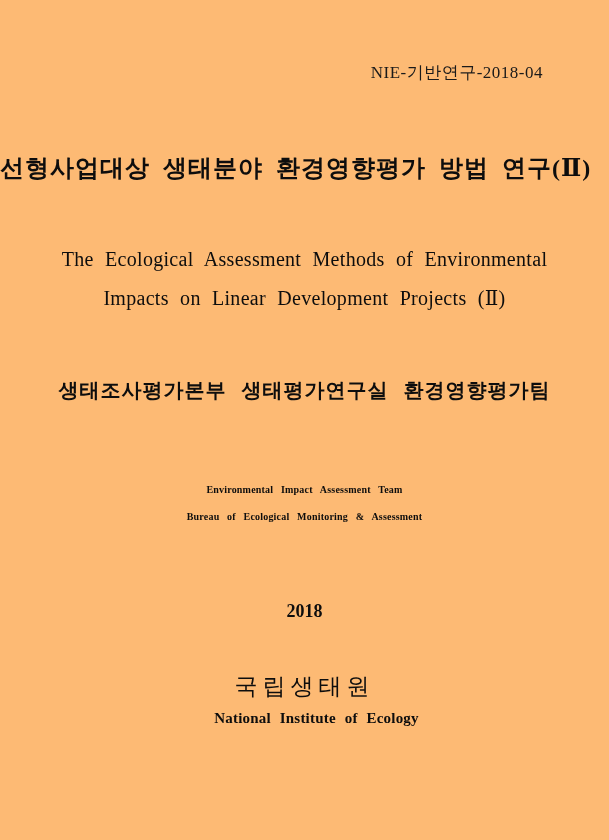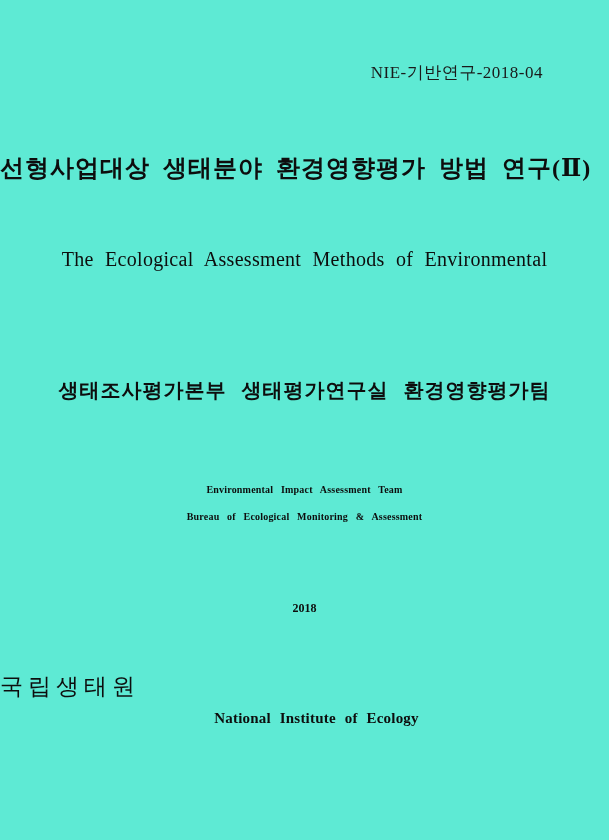--- a/index.html
+++ b/index.html
@@ -4,21 +4,21 @@
 <style>
   html, body {
     margin: 0;
     padding: 0;
     background: #ffffff;
   }
   .page {
     position: relative;
     width: 609px;
     height: 840px;
-    background: #5eead4;
+    background: #fdba74;
     overflow: hidden;
     font-family: "Liberation Serif", "DejaVu Serif", serif;
     color: #111111;
   }
   .report-number {
     position: absolute;
     top: 61px;
     right: 66px;
     font-size: 17px;
     letter-spacing: 0.5px;
@@ -74,30 +74,30 @@
     word-spacing: 5px;
     letter-spacing: 0.2px;
     color: #0d0d0d;
   }
   .year {
     position: absolute;
     top: 601px;
     left: 0;
     width: 100%;
     text-align: center;
-    font-size: 12px;
+    font-size: 18px;
     font-weight: bold;
     color: #0d0d0d;
   }
   .inst-ko {
     position: absolute;
     top: 671px;
     left: 0;
     width: 100%;
-    text-align: left;
+    text-align: center;
     font-size: 23px;
     font-weight: normal;
     letter-spacing: 5px;
     color: #0d0d0d;
   }
   .inst-en {
     position: absolute;
     top: 710px;
     left: 0;
     width: 100%;
@@ -114,20 +114,21 @@
 <body>
 
 <div class="page">
 
   <div class="report-number">NIE-기반연구-2018-04</div>
 
   <h1 class="title-ko">선형사업대상 생태분야 환경영향평가 방법 연구(Ⅱ)</h1>
 
   <div class="title-en">
     <div>The Ecological Assessment Methods of Environmental</div>
+    <div>Impacts on Linear Development Projects (Ⅱ)</div>
   </div>
 
   <div class="dept-ko">생태조사평가본부 생태평가연구실 환경영향평가팀</div>
 
   <div class="team-block">
     <div>Environmental Impact Assessment Team</div>
     <div>Bureau of Ecological Monitoring &amp; Assessment</div>
   </div>
 
   <div class="year">2018</div>

